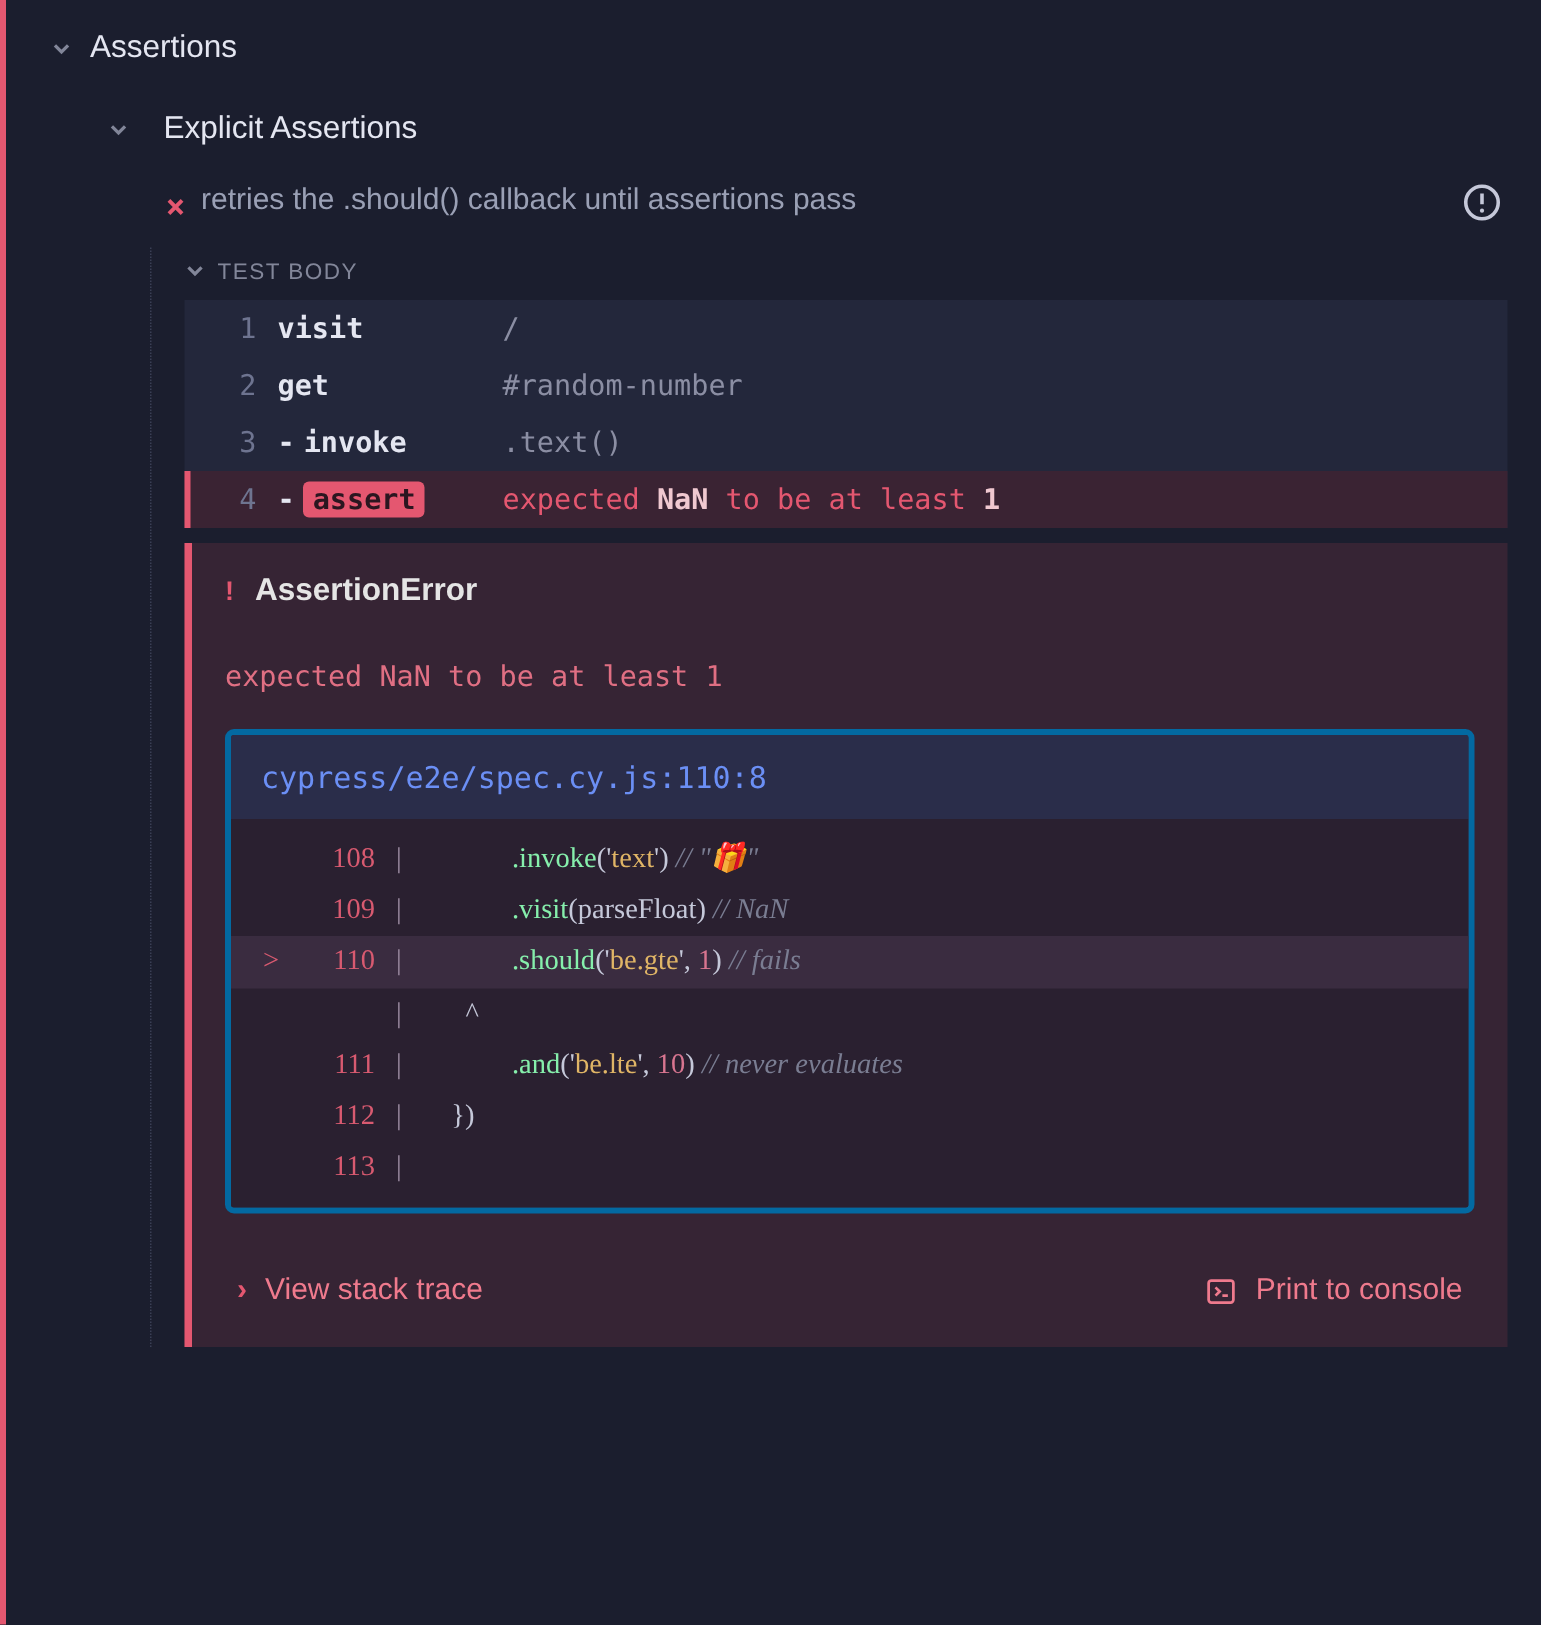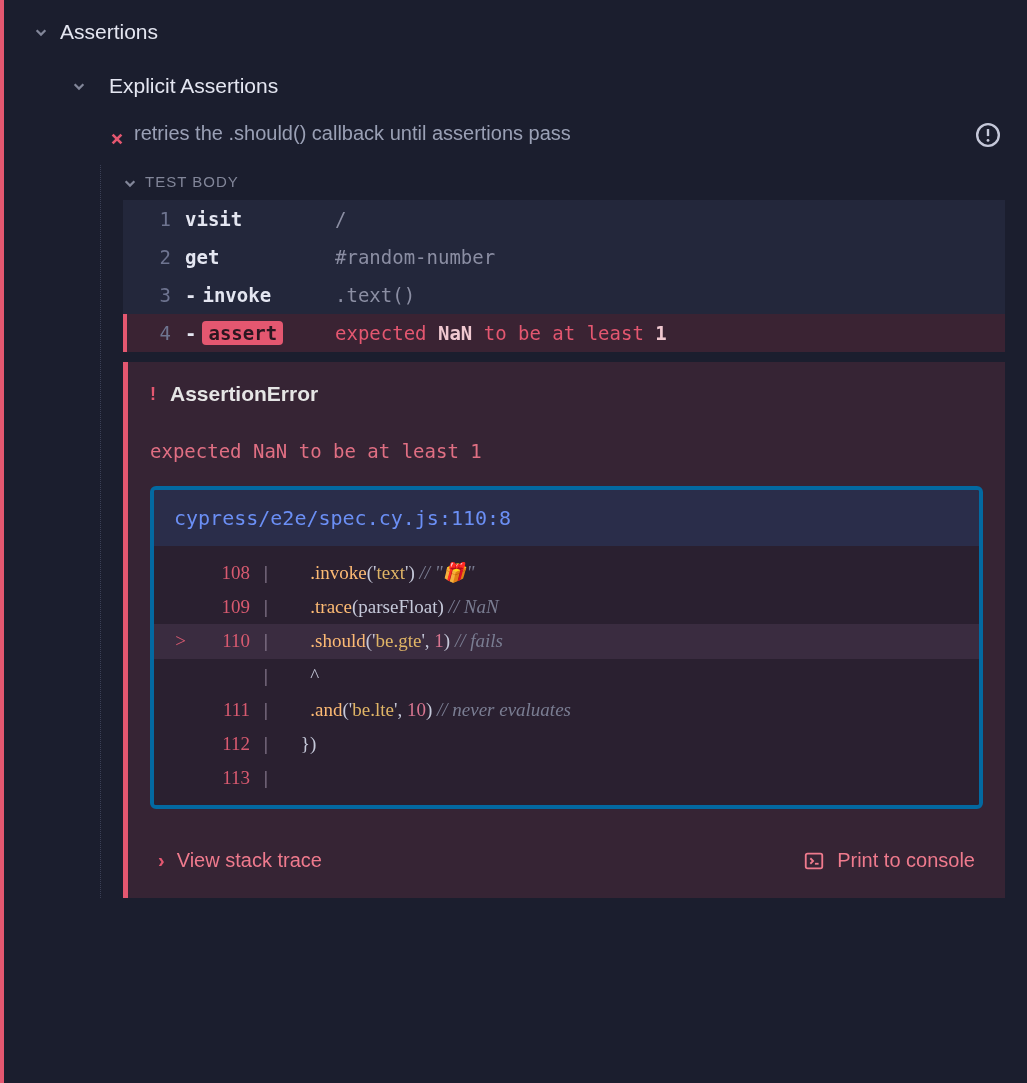--- a/index.html
+++ b/index.html
@@ -35,21 +35,21 @@
   
   .x-icon { width: 14px; height: 14px; margin-right: 10px; color: #e45770; }
   .warn-badge {
     position: absolute; right: 26px; top: 20px;
     width: 26px; height: 26px; color: #c5c8d9;
   }
 
   
   .test-body-wrap { margin-left: 96px; margin-top: 16px; border-left: 1px dotted #3a3f55; padding-left: 22px; padding-right: 22px; }
   .tb-header {
-    display: flex; align-items: flex-end;
+    display: flex; align-items: flex-start;
     color: #828699; font-size: 15px; letter-spacing: 1px;
     padding: 8px 0 10px 0;
   }
   .tb-header .chev { margin-right: 8px; }
 
   .log-container { background: #23273b; }
   .log-row {
     display: flex; align-items: center;
     padding: 8px 18px;
     font-size: 19px;
@@ -100,21 +100,21 @@
     padding: 16px 20px;
     font-size: 20px;
     font-family: "SFMono-Regular", Consolas, monospace;
   }
   .cf-body { background: #2a2030; font-size: 19px; line-height: 1.8; padding: 10px 0; font-family: Liberation Serif, serif; }
   .cf-line { display: flex; padding: 0 16px; white-space: pre; }
   .cf-line.hl { background: #3a2c40; }
   .cf-ln { color: #d85a70; width: 60px; text-align: right; }
   .cf-pipe { color: #9a8aa0; padding: 0 14px; }
   .cf-code { color: #c5c8d9; }
-  .tok-method { color: #fdba74; }
+  .tok-method { color: #86efac; margin-left: 31px; }
   .tok-str { color: #e0b566; }
   .tok-num { color: #d87590; }
   .tok-comment { color: #7a7d92; font-style: italic; }
   .tok-caret { color: #c5c8d9; }
   .cf-arrow { color: #d85a70; padding-right: 4px; width: 20px; text-align: right; }
   .cf-noarrow { width: 20px; }
 
   
   .err-foot { display: flex; justify-content: space-between; align-items: center; padding: 18px 30px 26px 30px; }
   .stack-link { color: #ef7a8d; font-size: 20px; display: flex; align-items: center; cursor: pointer; font-weight: 500; }
@@ -197,21 +197,21 @@
     <div class="err-head">
       <span class="err-bang">!</span>
       <span class="err-title">AssertionError</span>
     </div>
     <div class="err-msg">expected NaN to be at least 1</div>
 
     <div class="code-frame">
       <div class="cf-file">cypress/e2e/spec.cy.js:110:8</div>
       <div class="cf-body">
         <div class="cf-line"><span class="cf-noarrow"></span><span class="cf-ln">108</span><span class="cf-pipe">|</span><span class="cf-code"><span>      </span><span class="tok-method">.invoke</span><span>('</span><span class="tok-str">text</span><span>') </span><span class="tok-comment">// "🎁"</span></span></div>
-        <div class="cf-line"><span class="cf-noarrow"></span><span class="cf-ln">109</span><span class="cf-pipe">|</span><span class="cf-code"><span>      </span><span class="tok-method">.trace</span><span>(parseFloat) </span><span class="tok-comment">// NaN</span></span></div>
+        <div class="cf-line"><span class="cf-noarrow"></span><span class="cf-ln">109</span><span class="cf-pipe">|</span><span class="cf-code"><span>      </span><span class="tok-method">.visit</span><span>(parseFloat) </span><span class="tok-comment">// NaN</span></span></div>
         <div class="cf-line hl"><span class="cf-arrow">&gt;</span><span class="cf-ln">110</span><span class="cf-pipe">|</span><span class="cf-code"><span>      </span><span class="tok-method">.should</span><span>('</span><span class="tok-str">be.gte</span><span>', </span><span class="tok-num">1</span><span>) </span><span class="tok-comment">// fails</span></span></div>
         <div class="cf-line"><span class="cf-noarrow"></span><span class="cf-ln"></span><span class="cf-pipe">|</span><span class="cf-code"><span>      </span><span class="tok-caret">^</span></span></div>
         <div class="cf-line"><span class="cf-noarrow"></span><span class="cf-ln">111</span><span class="cf-pipe">|</span><span class="cf-code"><span>      </span><span class="tok-method">.and</span><span>('</span><span class="tok-str">be.lte</span><span>', </span><span class="tok-num">10</span><span>) </span><span class="tok-comment">// never evaluates</span></span></div>
         <div class="cf-line"><span class="cf-noarrow"></span><span class="cf-ln">112</span><span class="cf-pipe">|</span><span class="cf-code"><span>    </span><span>})</span></span></div>
         <div class="cf-line"><span class="cf-noarrow"></span><span class="cf-ln">113</span><span class="cf-pipe">|</span><span class="cf-code"></span></div>
       </div>
     </div>
 
     <div class="err-foot">
       <div class="stack-link">

